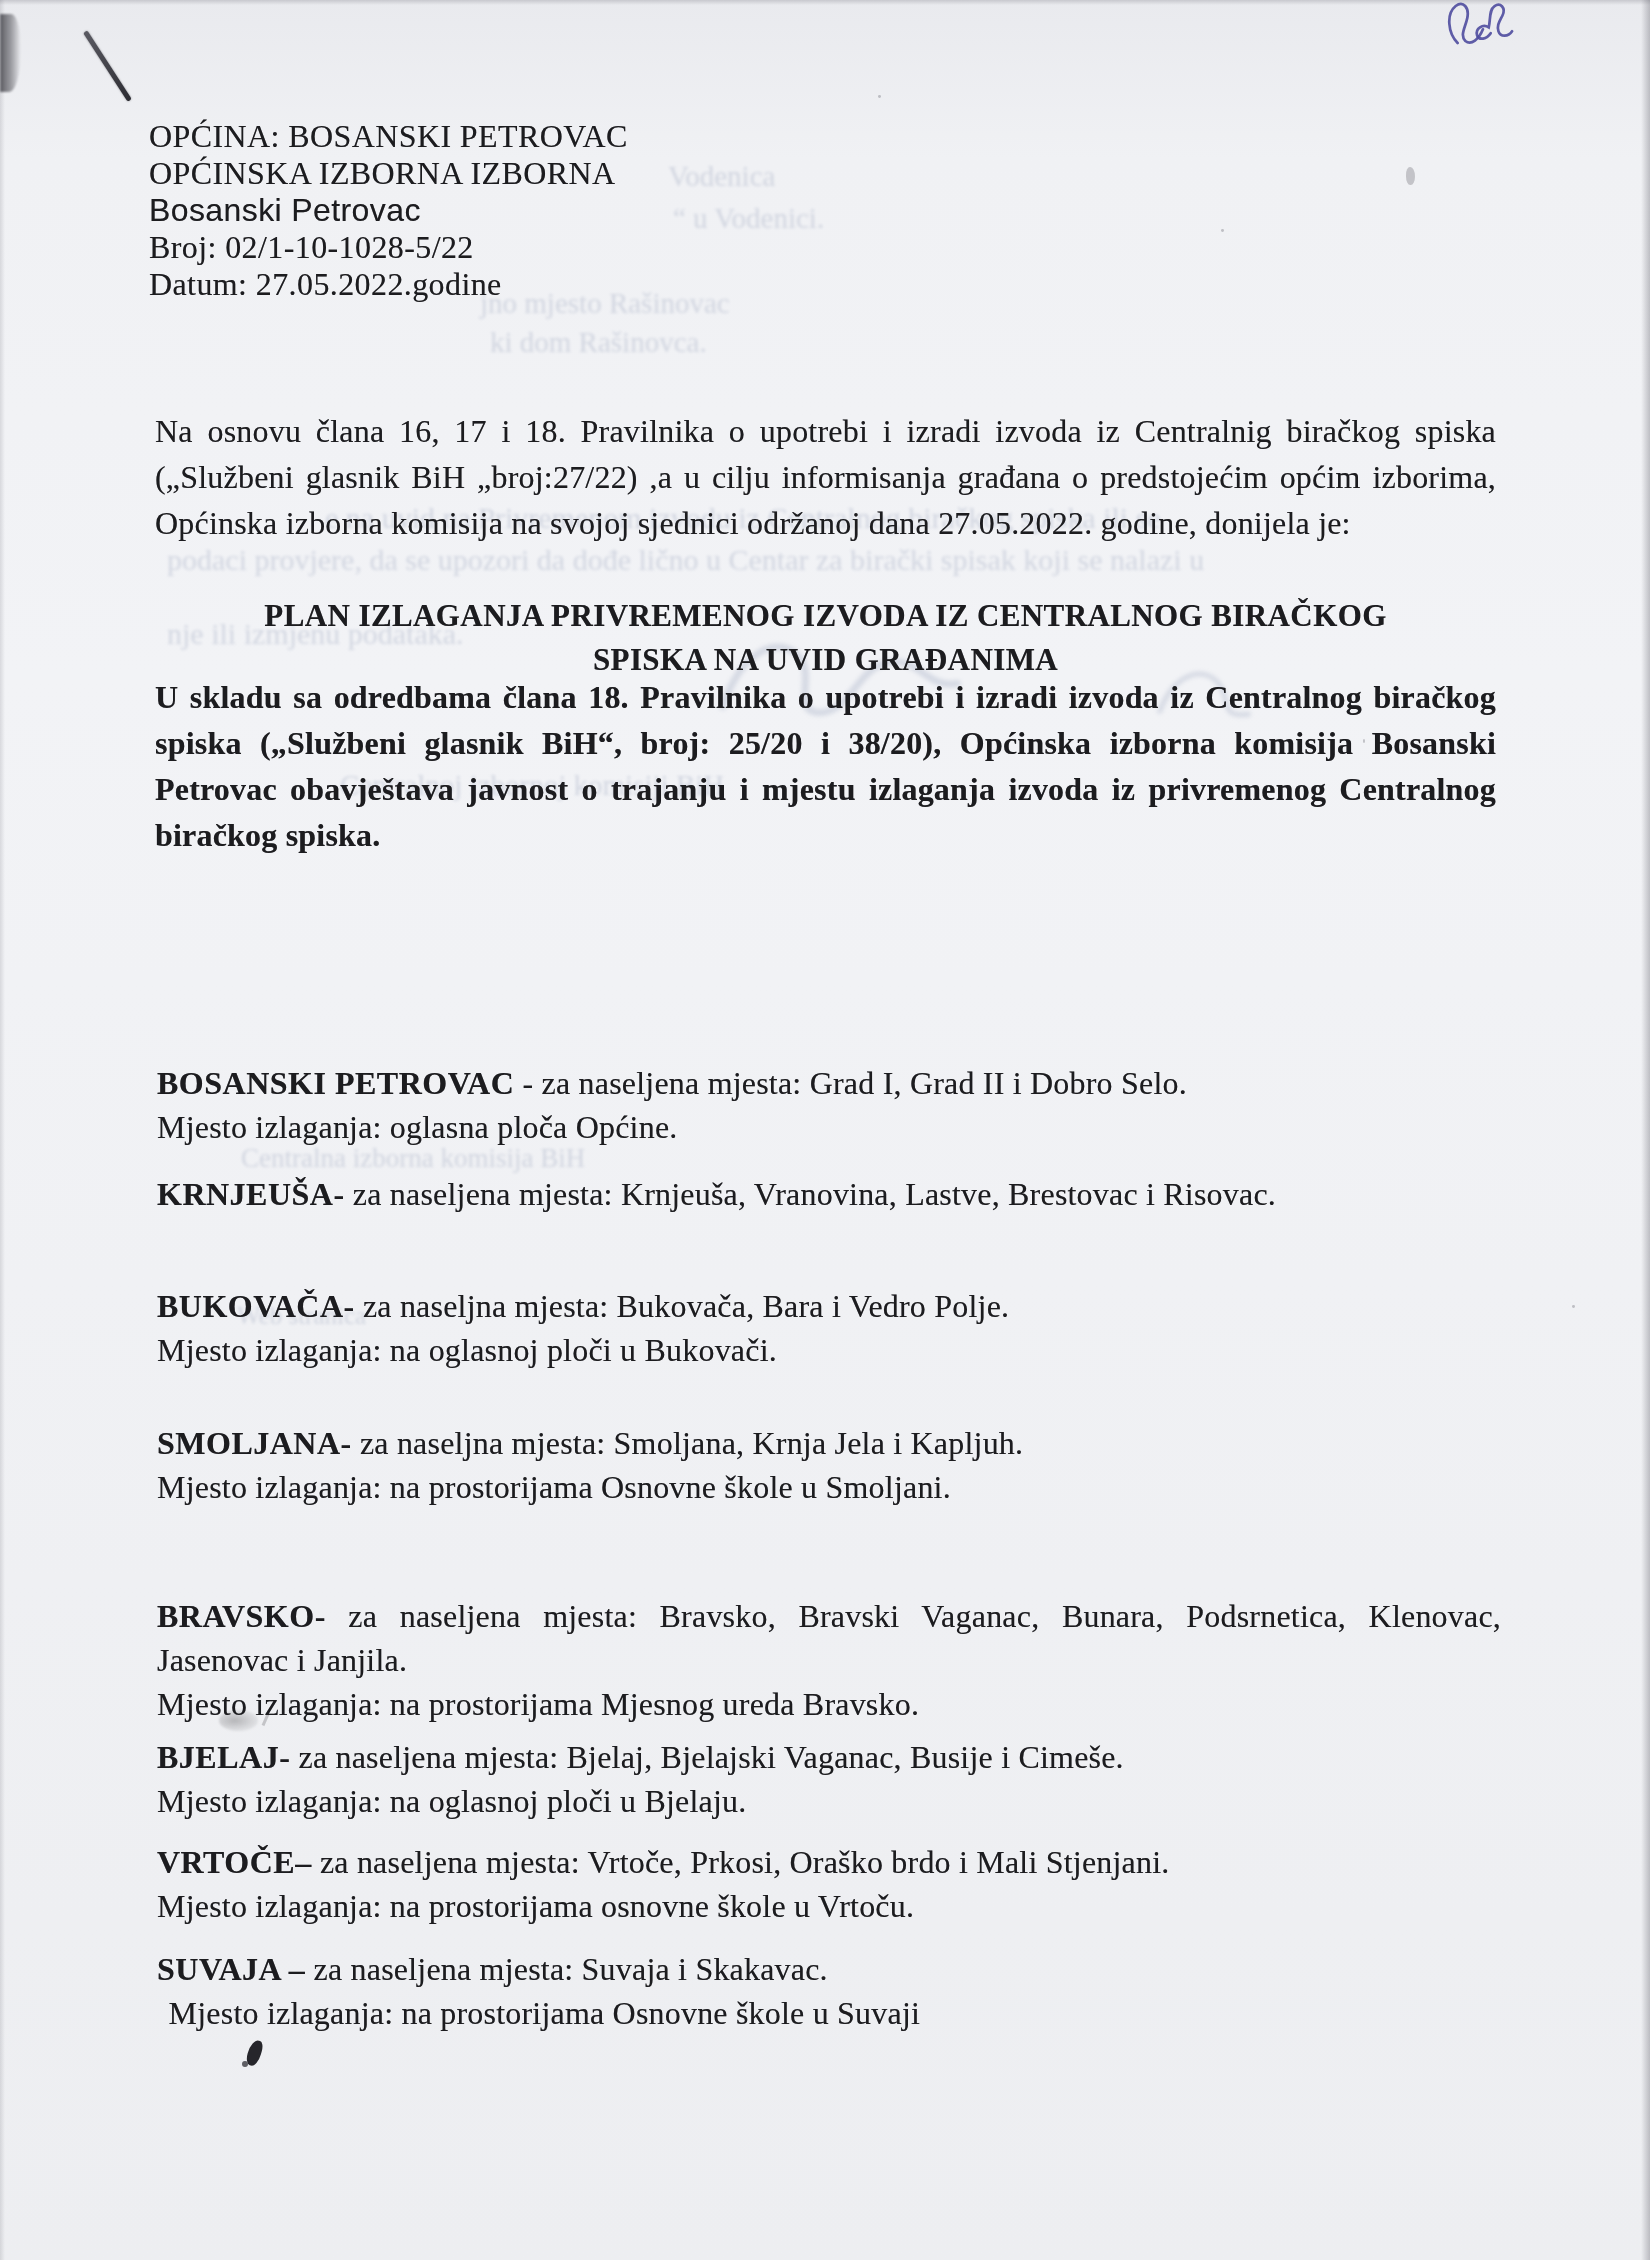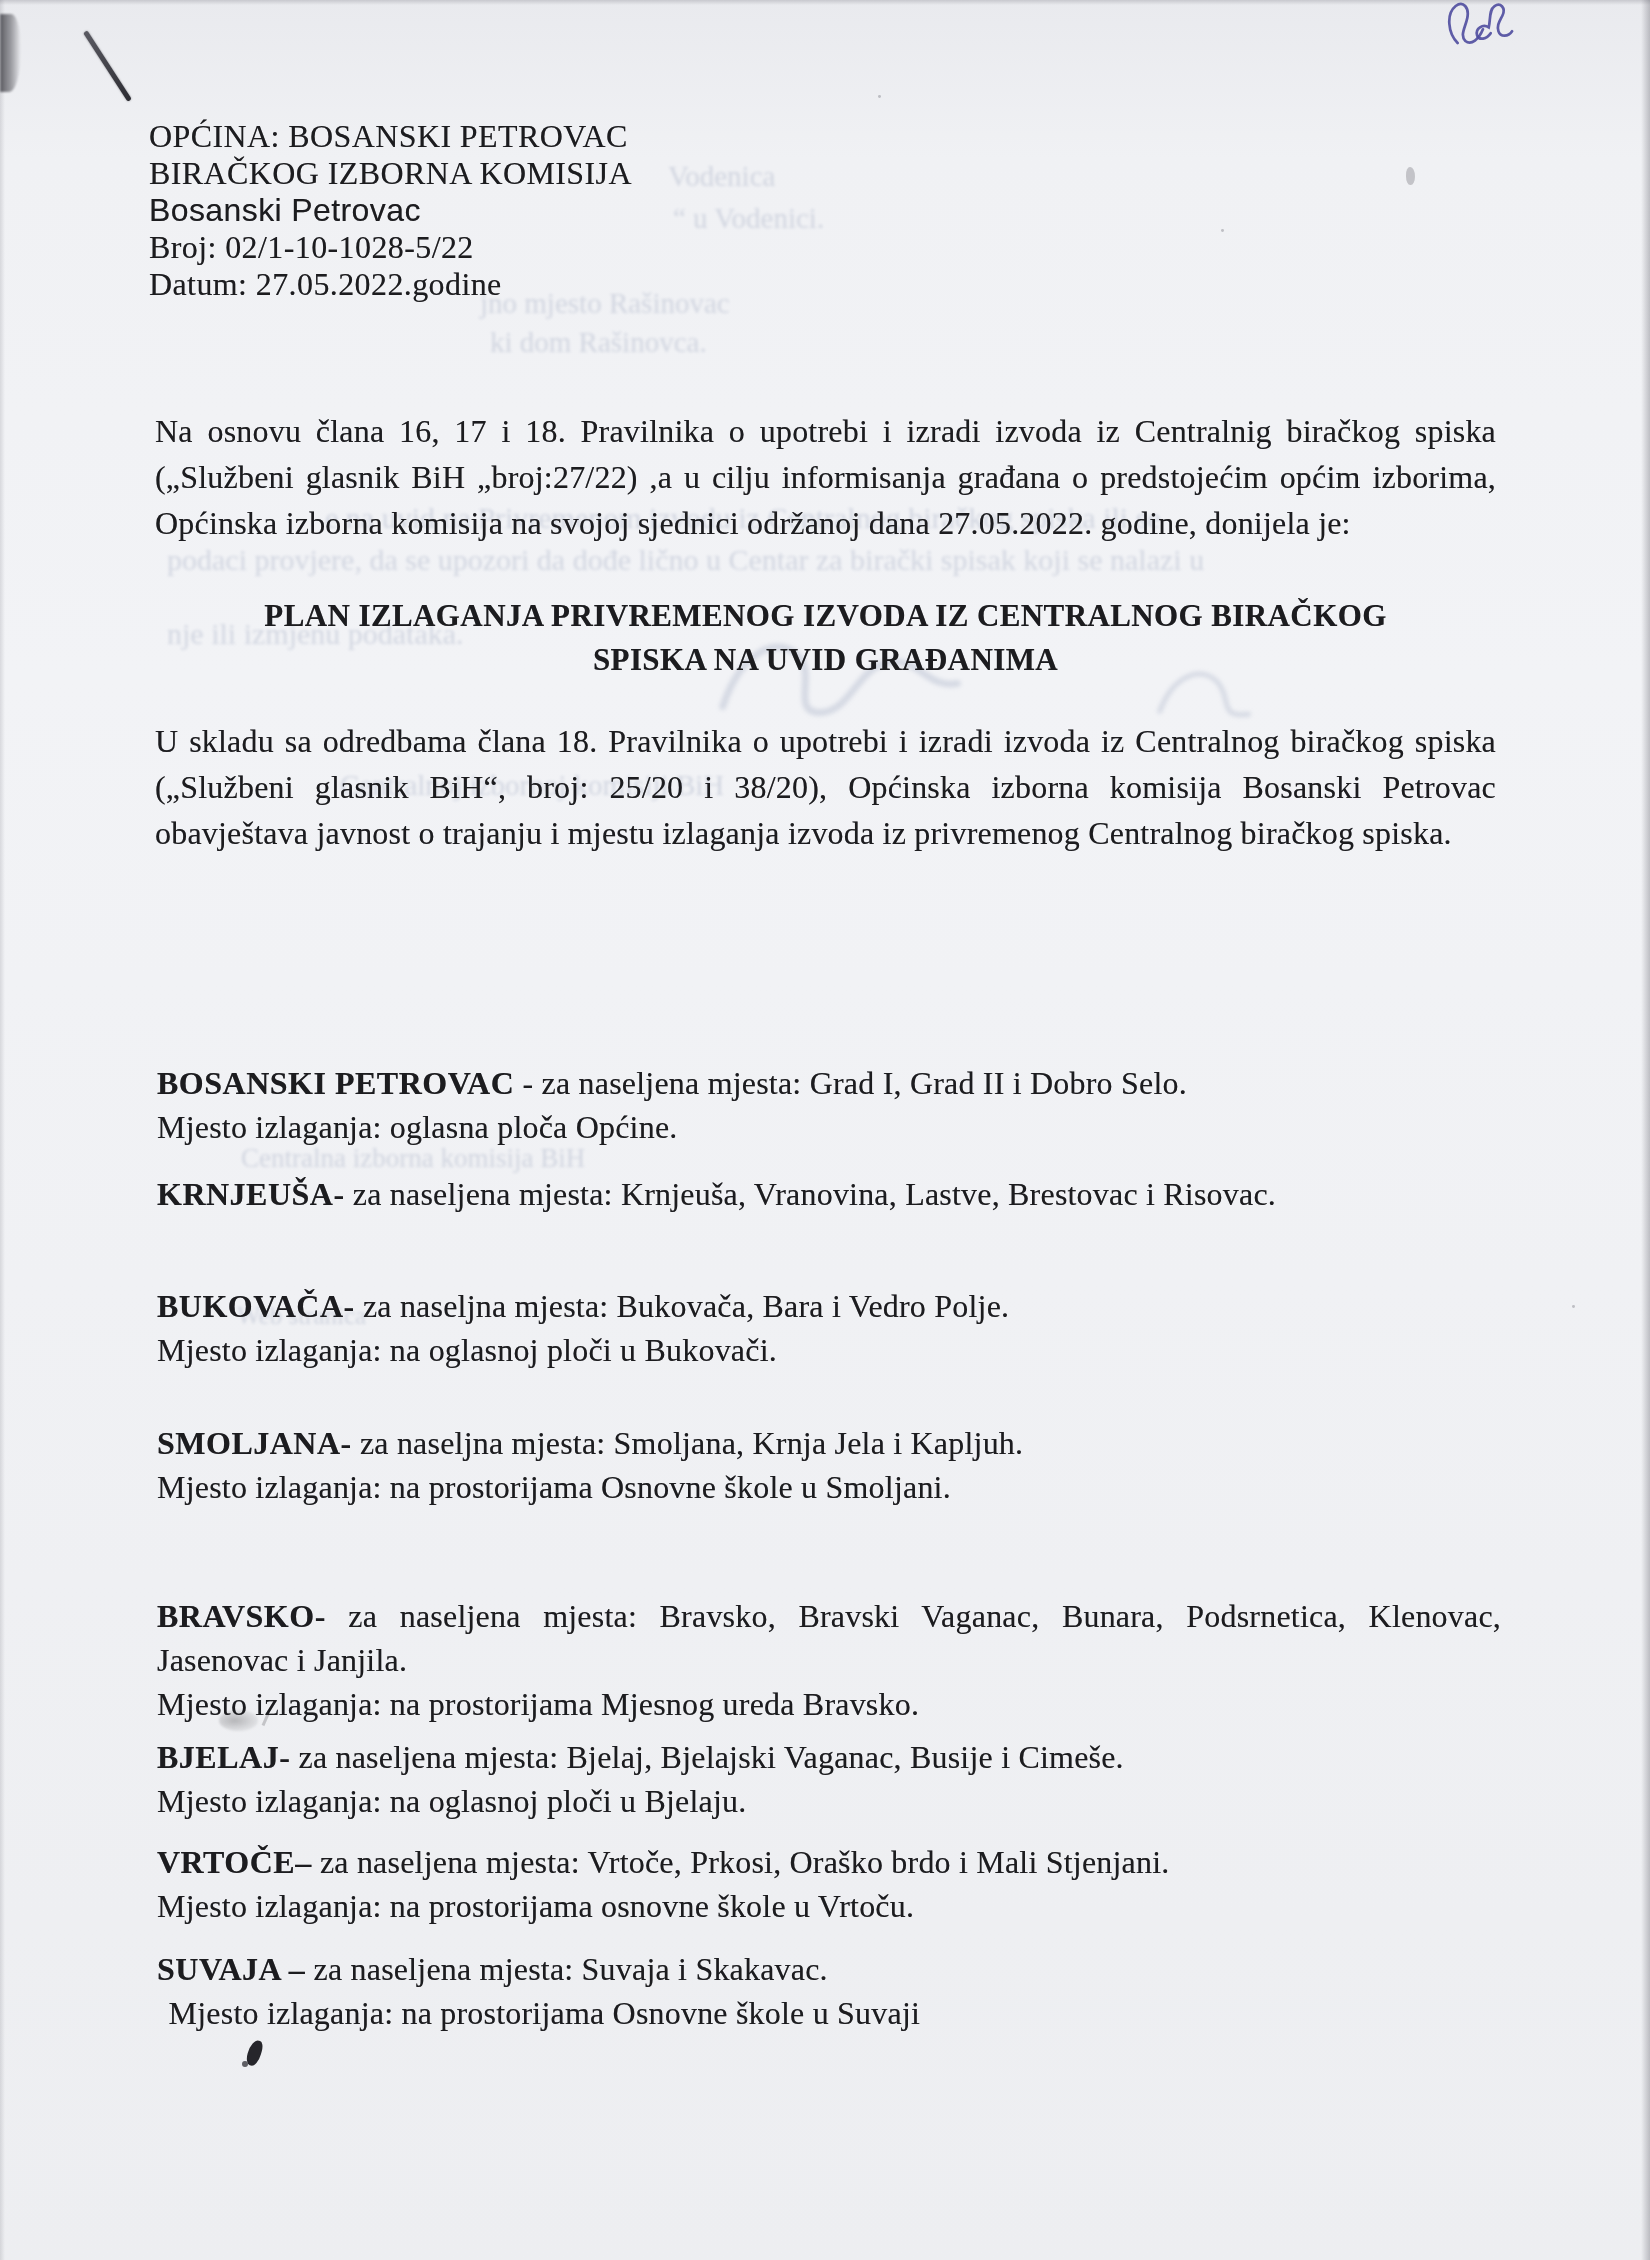--- a/index.html
+++ b/index.html
@@ -55,21 +55,21 @@
   .g9{left:237px;top:1302px;font-size:25px;}
   .ghost-swirl{position:absolute;opacity:.4;filter:blur(1.9px);}
   .sw1{left:713px;top:629px;} .sw2{left:1150px;top:658px;}
   
   .doc{text-shadow:0 0 0.6px rgba(20,20,25,.45);}
   .header{position:absolute;left:149px;top:118px;font-size:32px;line-height:37px;letter-spacing:0.4px;}
   .header .sans{font-family:"Liberation Sans","DejaVu Sans",sans-serif;font-size:32px;}
   .para{position:absolute;left:155px;width:1341px;font-size:32px;line-height:46px;
     text-align:justify;letter-spacing:0.2px;}
   .p1{top:408px;}
-  .p2{top:718px;}
+  .p2{top:674px;font-weight:bold;}
   .p3{top:901px;font-weight:700;text-indent:85px;line-height:45px;}
   .title{position:absolute;left:155px;top:594px;width:1341px;text-align:center;
     font-weight:700;font-size:31px;line-height:44px;white-space:pre-line;letter-spacing:0.4px;}
   .section{position:absolute;left:157px;width:1344px;font-size:32px;line-height:44px;
     text-align:justify;letter-spacing:0.2px;}
   .section .b{font-weight:700;letter-spacing:0.5px;}
   .sec-0{top:1061px;} .sec-1{top:1172px;} .sec-2{top:1284px;}
   .sec-3{top:1384px;margin-top:37px;} .sec-4{top:1485px;} .sec-5{top:1594px;}
   .sec-6{top:1735px;} .sec-7{top:1840px;} .sec-8{top:1947px;}
   .sec-8 .place{padding-left:11.6px;}
@@ -113,21 +113,21 @@
   <div class="ink-blob"></div>
   <div class="ink-dot"></div>
   <div class="dust d1"></div>
   <div class="dust d2"></div>
   <div class="dust d3"></div>
   <div class="dust d4"></div>
   <div class="dust d5"></div>
 
   <div class="header doc">
     <div>OPĆINA: BOSANSKI PETROVAC</div>
-    <div>BIRAČKOG IZBORNA KOMISIJA</div>
+    <div>OPĆINSKA IZBORNA IZBORNA</div>
     <div class="sans">Bosanski Petrovac</div>
     <div>Broj: 02/1-10-1028-5/22</div>
     <div>Datum: 27.05.2022.godine</div>
   </div>
 
   <div class="para p1 doc">Na osnovu člana 16, 17 i 18. Pravilnika o upotrebi i izradi izvoda iz Centralnig biračkog spiska („Službeni glasnik BiH „broj:27/22) ,a u cilju informisanja građana o predstojećim općim izborima, Općinska izborna komisija na svojoj sjednici održanoj dana 27.05.2022. godine, donijela je:</div>
 
   <div class="title doc">PLAN IZLAGANJA PRIVREMENOG IZVODA IZ CENTRALNOG BIRAČKOG
 SPISKA NA UVID GRAĐANIMA</div>
 

